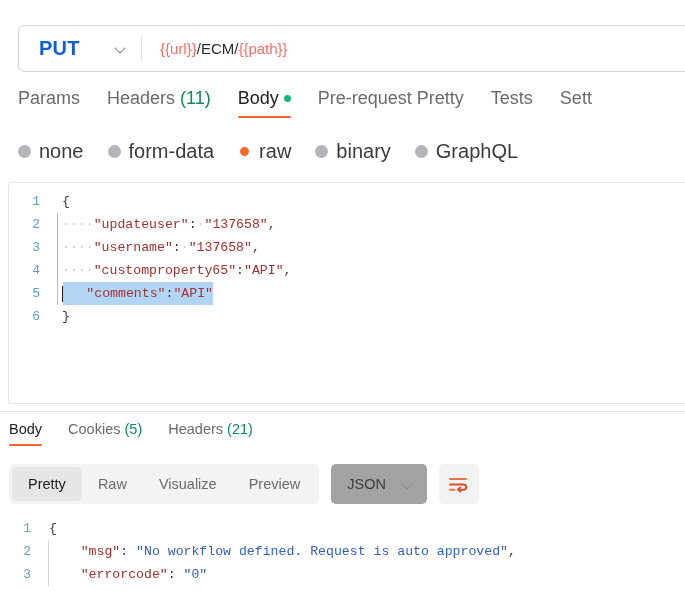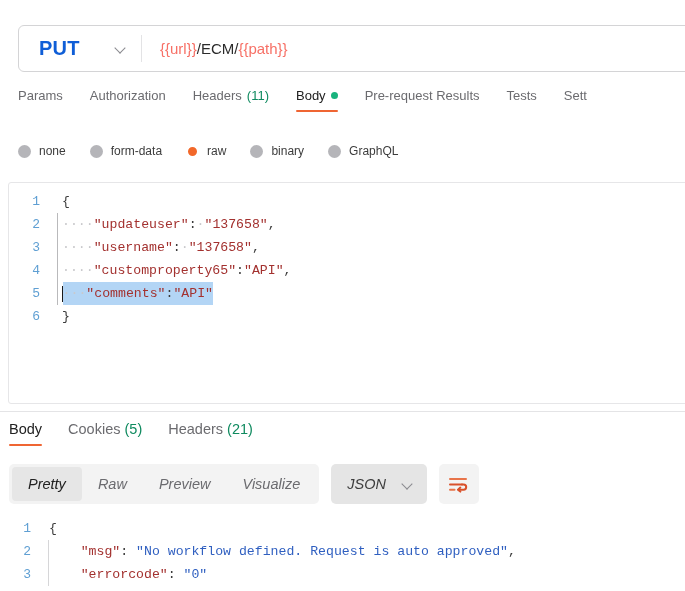--- a/index.html
+++ b/index.html
@@ -79,21 +79,21 @@
     position: absolute;
     left: 0; top: 88px;
     width: 685px; height: 38px;
     display: flex;
     align-items: flex-start;
   }
   .req-tab {
     position: relative;
     padding: 0 0 9px 0;
     margin-right: 27px;
-    font-size: 13px;
+    font-size: 18px;
     color: #6b6b6f;
     cursor: pointer;
     white-space: nowrap;
     display: flex;
     align-items: center;
     gap: 5px;
   }
   .req-tab:first-child { margin-left: 18px; }
   .req-tab.active { color: #212121; }
   .req-tab.active::after {
@@ -118,21 +118,21 @@
     left: 0; top: 138px;
     width: 685px; height: 26px;
     display: flex;
     align-items: center;
   }
   .radio-item {
     display: flex;
     align-items: center;
     gap: 8px;
     margin-right: 24px;
-    font-size: 12px;
+    font-size: 20px;
     color: #3c3c3c;
     cursor: pointer;
     white-space: nowrap;
   }
   .radio-item:first-child { margin-left: 18px; }
   .radio-dot {
     width: 13px; height: 13px;
     border-radius: 50%;
     background: #b5b5b9;
     flex: none;
@@ -247,21 +247,20 @@
   }
 
   
   .res-toolbar {
     position: absolute;
     left: 9px; top: 464px;
     height: 40px;
     display: flex;
     align-items: center;
     gap: 8px;
-    font-style: italic;
   }
   .seg-group {
     display: flex;
     align-items: center;
     background: #f3f3f3;
     border-radius: 5px;
     height: 40px;
     padding: 3px;
   }
   .seg {
@@ -276,21 +275,21 @@
     white-space: nowrap;
   }
   .seg.active {
     background: #e6e6e6;
     color: #212121;
   }
   .fmt-select {
     display: flex;
     align-items: center;
     gap: 17px;
-    background: #e5e5e5;
+    background: #a3a3a3;
     border-radius: 5px;
     height: 40px;
     padding: 0 13px 0 16px;
     cursor: pointer;
     margin-left: 4px;
   }
   .fmt-label {
     font-size: 14.5px;
     color: #3c3c3c;
     white-space: nowrap;
@@ -350,32 +349,29 @@
         <span>/ECM/</span>
         <span class="var">{{path}}</span>
     </div>
   </div>
 
   <div class="req-tabs">
     <div class="req-tab">
       <span>Params</span>
     </div>
     <div class="req-tab">
-      <span>Authorization</span>
-    </div>
-    <div class="req-tab">
       <span>Headers</span>
       <span class="tab-count">(11)</span>
     </div>
     <div class="req-tab active">
       <span>Body</span>
       <span class="dot-green"></span>
     </div>
     <div class="req-tab">
-      <span>Pre-request Results</span>
+      <span>Pre-request Pretty</span>
     </div>
     <div class="req-tab">
       <span>Tests</span>
     </div>
     <div class="req-tab">
       <span>Sett</span>
     </div>
   </div>
 
   <div class="radio-row">
@@ -430,24 +426,24 @@
 
   <div class="res-toolbar">
     <div class="seg-group">
       <div class="seg active">
         <span>Pretty</span>
       </div>
       <div class="seg">
         <span>Raw</span>
       </div>
       <div class="seg">
+        <span>Visualize</span>
+      </div>
+      <div class="seg">
         <span>Preview</span>
-      </div>
-      <div class="seg">
-        <span>Visualize</span>
       </div>
     </div>
     <div class="fmt-select">
       <span class="fmt-label">JSON</span>
       <span class="chev"></span>
     </div>
     <div class="wrap-btn">
       <svg width="19" height="17" viewBox="0 0 19 17">
         <line x1="1" y1="3" x2="17" y2="3" stroke="#e8744a" stroke-width="2" stroke-linecap="round"></line>
         <line x1="1" y1="8.5" x2="13" y2="8.5" stroke="#d9502a" stroke-width="2" stroke-linecap="round"></line>

